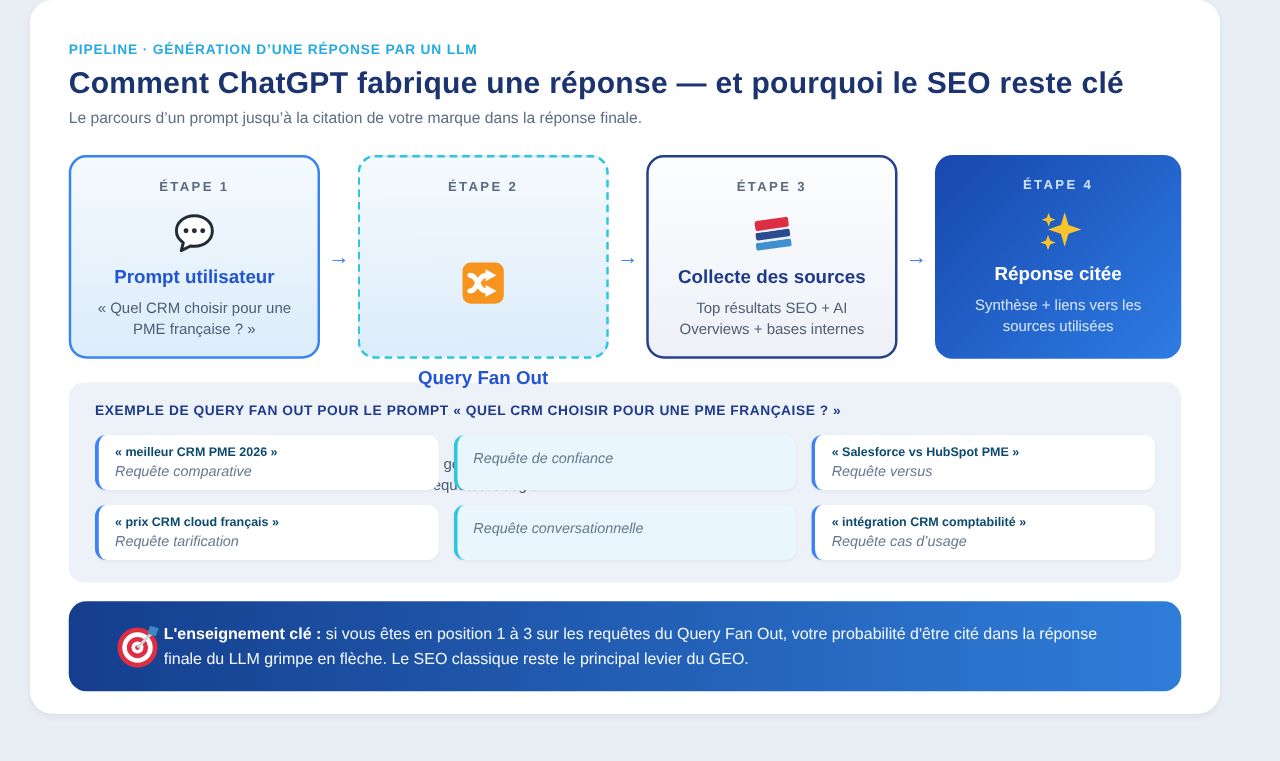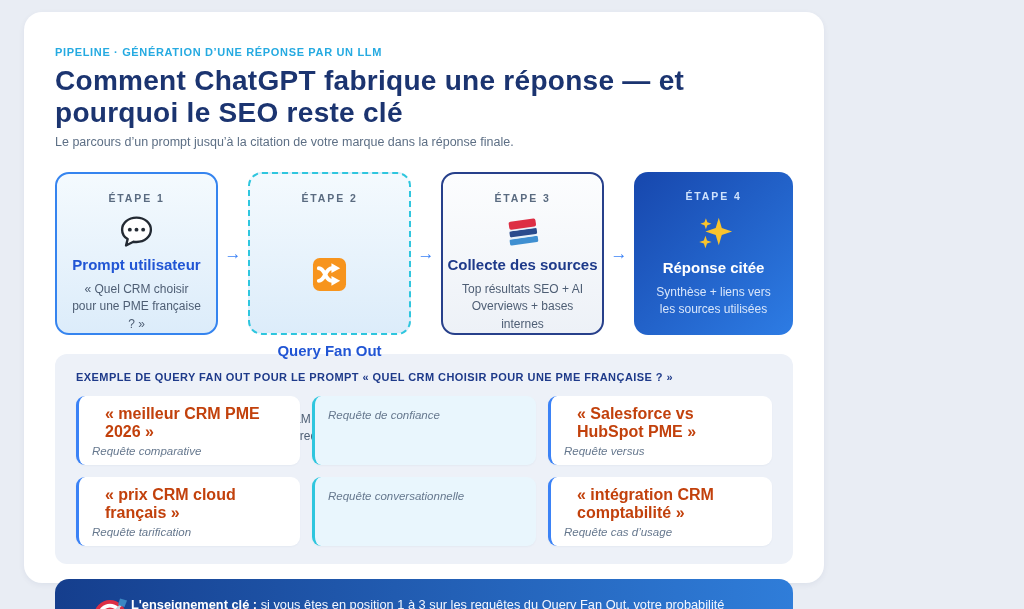--- a/index.html
+++ b/index.html
@@ -5,28 +5,28 @@
   html,body{margin:0;padding:0;}
   body{
     width:1024px;height:609px;
     background:#e9edf4;
     font-family:"Liberation Sans", sans-serif;
     -webkit-font-smoothing:antialiased;
     overflow:hidden;
   }
   .canvas{position:relative;width:1024px;height:609px;}
   .main-card{
-    position:absolute;left:24px;top:12px;width:800px;height:571px;
+    position:absolute;left:24px;top:0;width:952px;height:571px;
     background:#ffffff;border-radius:18px;
     box-shadow:0 2px 6px rgba(20,40,90,.06);
     box-sizing:border-box;padding:34px 31px 0 31px;
   }
   
   .eyebrow{font-size:11px;font-weight:bold;letter-spacing:.06em;color:#25aae1;}
-  .title{margin-top:7px;font-size:28px;font-weight:bold;color:#1b3470;letter-spacing:.01em;}
+  .title{margin-top:7px;font-size:24px;font-weight:bold;color:#1b3470;letter-spacing:.01em;}
   .subtitle{margin-top:6px;font-size:12.5px;color:#5d6f85;}
   
   .steps-row{margin-top:23px;display:flex;align-items:stretch;}
   .step-card{
     flex:1;height:163px;border-radius:14px;box-sizing:border-box;
     display:flex;flex-direction:column;align-items:center;text-align:center;
     padding-top:18px;
   }
   .step-1{background:linear-gradient(180deg,#f4fafe 0%,#dcecfa 100%);border:2px solid #3584ef;}
   .step-2{background:linear-gradient(180deg,#f4fafe 0%,#dcecfa 100%);border:2px dashed #2ec6de;gap:44px;}
@@ -50,21 +50,21 @@
     padding:17px 21px 18px;box-sizing:border-box;
   }
   .fanout-heading{font-size:11px;font-weight:bold;color:#1e3a8a;letter-spacing:.04em;}
   .query-grid{margin-top:13px;display:grid;grid-template-columns:repeat(3,1fr);gap:12px;}
   .query-card{
     background:#ffffff;border-radius:9px;border-left:3px solid #3b82f6;
     padding:9px 13px 8px;box-sizing:border-box;
     box-shadow:0 1px 2px rgba(20,40,90,.04);
   }
   .query-card.alt{background:#e9f6fd;border-left-color:#2ec6de;}
-  .query-text{font-size:16px;font-weight:bold;color:#c2410c;margin-left:13px;}
+  .query-text{font-size:10px;font-weight:bold;color:#0c4a6e;}
   .query-type{margin-top:4px;font-size:11.5px;font-style:italic;color:#66788e;}
   
   .insight-banner{
     margin-top:15px;height:72px;border-radius:14px;
     background:linear-gradient(90deg,#153e8d 0%,#2f7dd9 100%);
     display:flex;align-items:center;gap:0;
     padding:0 36px;box-sizing:border-box;
   }
   .insight-text{color:#f2f7ff;font-size:12.8px;line-height:1.55;}
   .insight-text .lead{font-weight:bold;color:#ffffff;}

